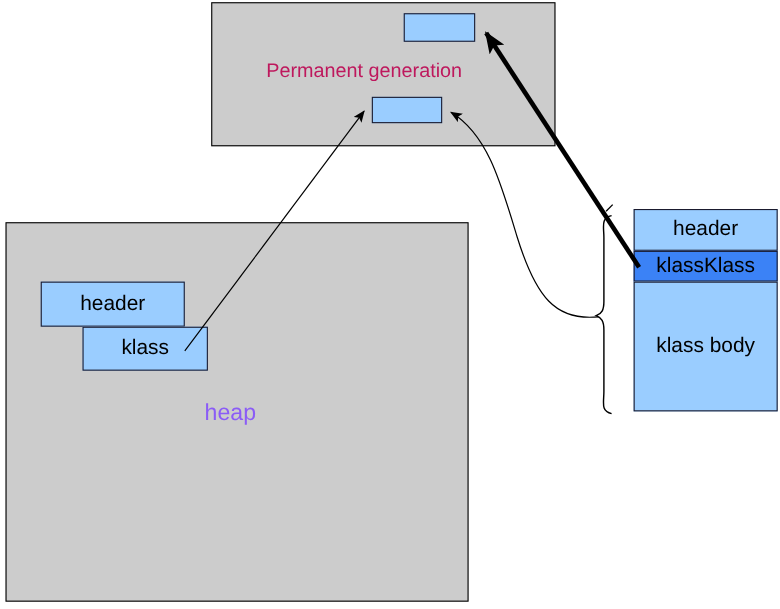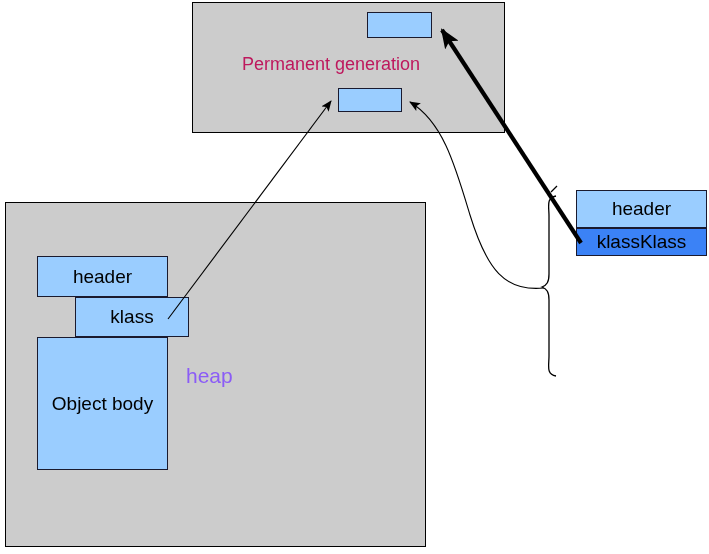--- a/index.html
+++ b/index.html
@@ -66,24 +66,24 @@
   <div class="region-label" id="label-permgen" style="left: 242px; top: 55px; font-size: 18px; color: #be185d;">Permanent generation</div>
 
   <div class="region" id="region-heap" style="left: 5px; top: 202px; width: 421px; height: 345px; background: rgb(204, 204, 204); border-color: rgb(0, 0, 0);"></div>
   <div class="region-label" id="label-heap" style="left: 186px; top: 365px; font-size: 21px; color: #8b5cf6;">heap</div>
 
   <div class="memblock" id="permblock-0" style="left: 367px; top: 12px; width: 65px; height: 26px; background: rgb(154, 205, 255); border-color: rgb(26, 26, 46);"></div>
   <div class="memblock" id="permblock-1" style="left: 338px; top: 88px; width: 64px; height: 24px; background: rgb(154, 205, 255); border-color: rgb(26, 26, 46);"></div>
 
   <div class="field" id="obj-field-0" style="left: 37px; top: 256px; width: 131px; height: 41px; font-size: 19px; background: rgb(154, 205, 255); border-color: rgb(26, 26, 46);">header</div>
   <div class="field" id="obj-field-1" style="left: 37px; top: 297px; width: 114px; height: 40px; font-size: 19px; background: rgb(154, 205, 255); border-color: rgb(26, 26, 46); margin-left: 38px;">klass</div>
-  <div class="field" id="obj-field-2" style="left: 37px; top: 337px; width: 131px; height: 133px; font-size: 19px; background: rgb(154, 205, 255); border-color: rgb(26, 26, 46);">Object body</div>
 
   <div class="field" id="kls-field-0" style="left: 576px; top: 190px; width: 131px; height: 38px; font-size: 19px; background: rgb(154, 205, 255); border-color: rgb(26, 26, 46);">header</div>
   <div class="field" id="kls-field-1" style="left: 576px; top: 228px; width: 131px; height: 28px; font-size: 19px; background: #3b82f6; border-color: rgb(26, 26, 46);">klassKlass</div>
+  <div class="field" id="kls-field-2" style="left: 576px; top: 256px; width: 131px; height: 118px; font-size: 19px; background: rgb(154, 205, 255); border-color: rgb(26, 26, 46);">klass body</div>
 
   <svg class="overlay" viewBox="0 0 709 554">
     <defs>
       <marker id="arrowThin" markerWidth="11" markerHeight="9" refX="10" refY="4.5" orient="auto" markerUnits="userSpaceOnUse">
         <path d="M0,0 L11,4.5 L0,9 L2.4,4.5 Z" fill="#000000"></path>
       </marker>
       <marker id="arrowThick" markerWidth="20" markerHeight="16" refX="18" refY="8" orient="auto" markerUnits="userSpaceOnUse">
         <path d="M0,0 L20,8 L0,16 L4.5,8 Z" fill="#000000"></path>
       </marker>
     </defs>

